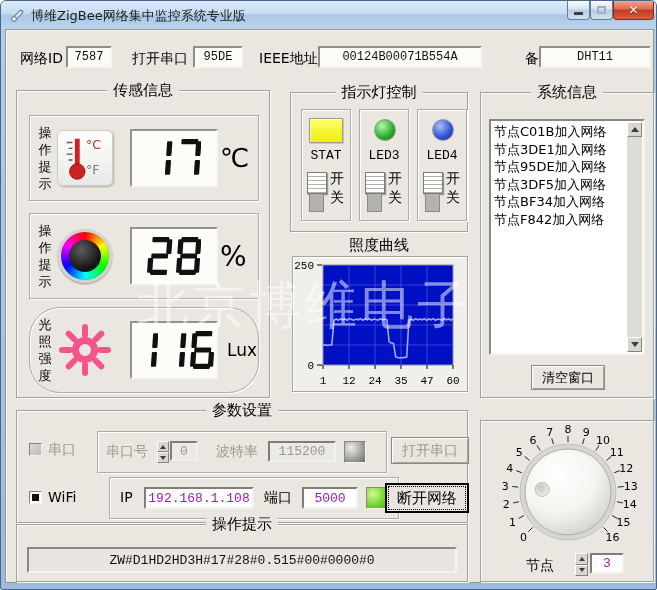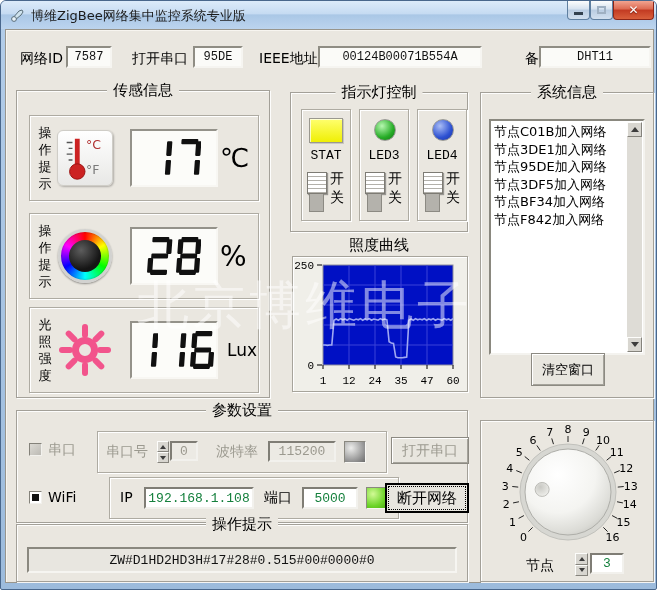--- a/index.html
+++ b/index.html
@@ -86,21 +86,21 @@
   .btn.disabled{color:#9b998f;}
   .btn.default{border:2px solid #000;box-shadow:none;outline:1px dotted #000;outline-offset:-4px;font-size:15px;}
   
   .cb{position:absolute;width:13px;height:13px;border:1px solid;border-color:#84827a #f2f1ed #f2f1ed #84827a;
     background:linear-gradient(135deg,#dcdad4,#bcbab4);cursor:pointer;}
   .cb.checked{background:#fff;}
   .cb.checked::after{content:'';display:block;width:7px;height:7px;background:#111;margin:2px;}
   .cblabel{position:absolute;font-size:14px;}
   .gray{color:#9b998f;}
   .tin{position:absolute;background:#fff;border:2px solid;border-color:#7f7d75 #f2f1ed #f2f1ed #7f7d75;
-    font:13px "Liberation Mono",monospace;text-align:center;color:#15803d;padding:0;}
+    font:13px "Liberation Mono",monospace;text-align:center;color:#a21caf;padding:0;}
   .tin:disabled{background:#eceae4;color:#9b998f;}
   .spin{position:absolute;width:12px;height:22px;display:flex;flex-direction:column;}
   .spin>div{flex:1;background:#d8d6d0;border:1px solid;border-color:#fdfdfb #85837c #85837c #fdfdfb;
     display:flex;align-items:center;justify-content:center;cursor:pointer;}
   .spin .tri.up{border-left-width:3px;border-right-width:3px;border-bottom-width:4px;}
   .spin .tri.down{border-left-width:3px;border-right-width:3px;border-top-width:4px;}
   .sq-led{position:absolute;width:22px;height:22px;border:1px solid;border-color:#8a887f #f8f7f3 #f8f7f3 #8a887f;}
   .sq-gray{background:radial-gradient(circle at 30% 30%,#ededeb,#909090 70%,#6d6d6d);}
   .sq-green{background:radial-gradient(circle at 30% 30%,#d2fa96,#6ed52a 60%,#4aa912);}
   
@@ -202,21 +202,21 @@
                 <rect x="4" y="33" width="16" height="5" rx="1"></rect>
                 <rect x="1" y="22" width="5" height="14" rx="1"></rect>
                 <rect x="1" y="4" width="5" height="14" rx="1"></rect>
                 <rect x="4" y="17.5" width="16" height="5" rx="1"></rect>
               </g>
             </svg>
           </div>
         <span class="unit" style="font-size:28px;">%</span>
       </div>
 
-      <div class="subframe" style="left:12px;top:216px;width:230px;height:86px;">
+      <div class="subframe" style="left:12px;top:216px;width:230px;height:86px;border-radius:31px;">
         <div class="vlabel">光照强度</div>
         <div class="icontile">
           <svg viewBox="0 0 56 56" width="56" height="56">
             <g stroke="#f2548c" stroke-linecap="round" fill="none">
               <circle cx="28" cy="28" r="9.5" stroke-width="7"></circle>
               <g stroke-width="6">
                 <line x1="43" y1="28" x2="51" y2="28"></line>
                   <line x1="38.6" y1="17.4" x2="44.3" y2="11.7"></line>
                 <line x1="28" y1="13" x2="28" y2="5"></line>
                   <line x1="17.4" y1="17.4" x2="11.7" y2="11.7"></line>
@@ -344,21 +344,21 @@
         </div>
         <div class="sbar">
           <div class="sbtn" style="top:0;">
             <div class="tri up"></div>
           </div>
           <div class="sbtn" style="bottom:0;top:auto;">
             <div class="tri down"></div>
           </div>
         </div>
       </div>
-      <div class="btn small" style="left:50px;top:260px;width:74px;height:33px;">清空窗口</div>
+      <div class="btn small" style="left:50px;top:272px;width:74px;height:25px;">清空窗口</div>
     </div>
 
     <div class="grp" style="left:10px;top:380px;width:452px;height:113px;">
       <span class="grp-title">参数设置</span>
 
       <div class="cb" style="left:12px;top:32px;"></div>
       <span class="cblabel gray" style="left:31px;top:30px;">串口</span>
       <div class="subframe" style="left:80px;top:20px;width:290px;height:42px;">
         <span class="cblabel gray" style="left:8px;top:11px;">串口号</span>
         <div class="spin" style="left:59px;top:9px;">

